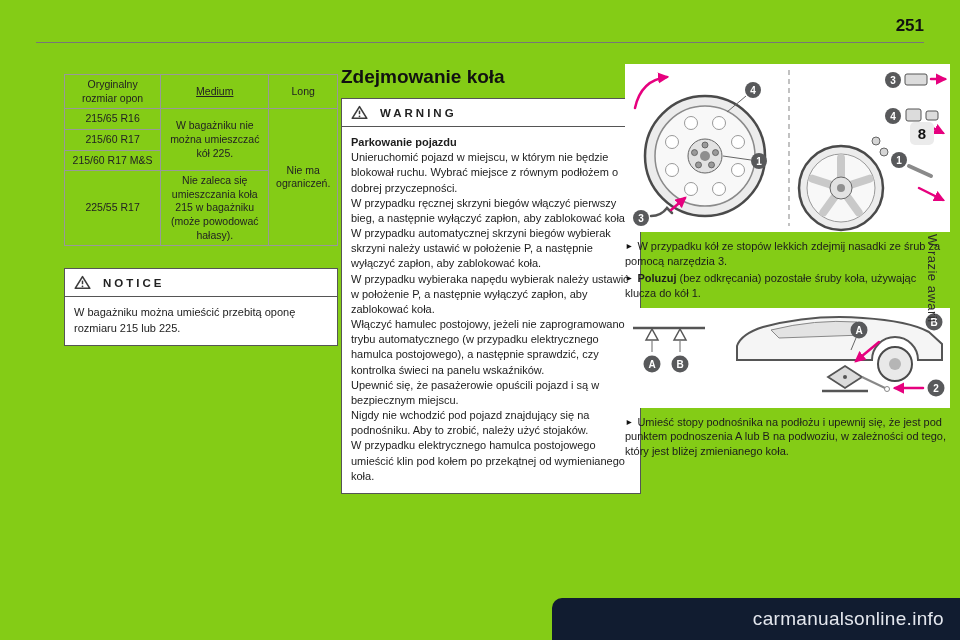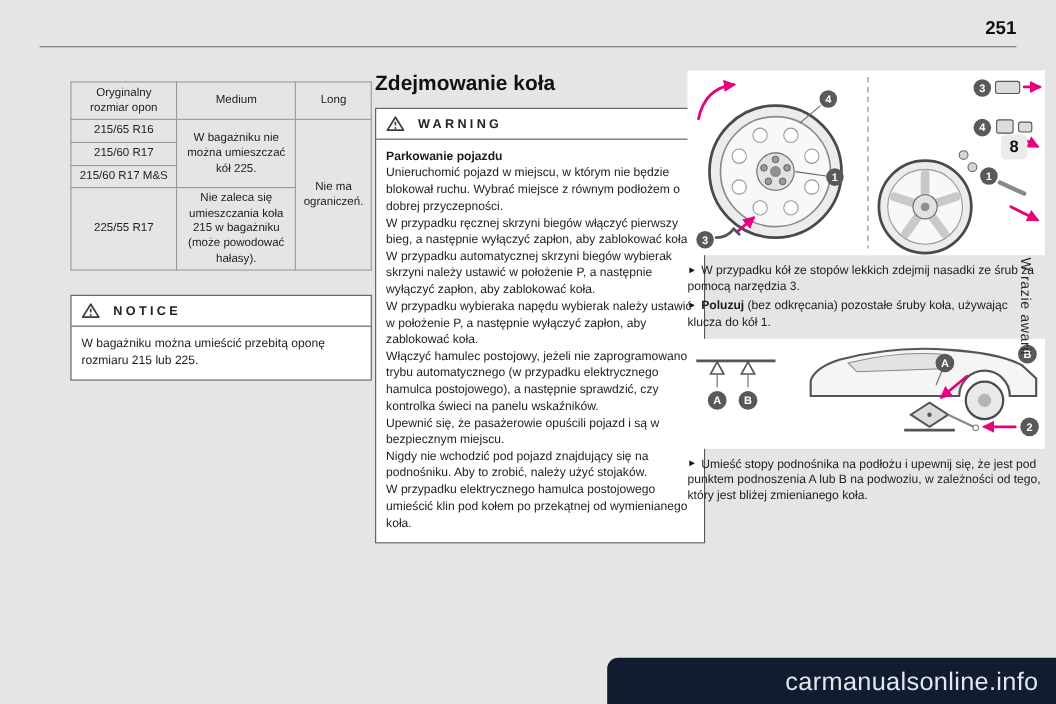--- a/index.html
+++ b/index.html
@@ -1,29 +1,29 @@
 <!DOCTYPE html>
 <html style="--accent-pink: #e6007e; --callout-gray: #58595b; --watermark-bg: #111c30; --watermark-text: #e4e7ee;"><head>
 <meta charset="utf-8">
 <style>
   html,body { margin:0; padding:0; }
   body { width:960px; height:640px; background:#fff; font-family:"Liberation Sans", sans-serif; color:#1a1a1a; }
-  .page { position:relative; width:960px; height:640px; background:#e5e5e5; overflow:hidden; }
+  .page { position:relative; width:960px; height:640px; background:#84cc16; overflow:hidden; }
 
   .page-number { position:absolute; top:16px; right:36px; font-size:17px; font-weight:bold; color:#111; }
   .top-rule { position:absolute; top:42px; left:36px; width:888px; border-top:1.5px solid #777; }
 
   .col-left  { position:absolute; left:64px;  top:74px; width:274px; }
   .col-mid   { position:absolute; left:341px; top:66px; width:300px; }
   .col-right { position:absolute; left:625px; top:64px; width:325px; }
 
   table.tires { border-collapse:collapse; width:100%; font-size:10.5px; color:#222; }
   .tires th, .tires td { border:1px solid #999; padding:3px 4px; text-align:center; vertical-align:middle; line-height:1.3; font-weight:normal; }
   .tires .c-size { width:90px; }
-  .tires .c-med  { width:102px; }
+  .tires .c-med  { width:102px;text-decoration:underline; }
   .tires .c-long { width:60px; }
 
   .box { border:1px solid #555; background:#fff; }
   .box-header { display:flex; align-items:center; gap:12px; padding:6px 9px; border-bottom:1px solid #555; font-weight:bold; font-size:11.5px; letter-spacing:3px; color:#222; }
   .box-body { padding:8px 9px 9px 9px; font-size:11px; line-height:1.38; color:#1c1c1c; }
   .box-body p { margin:0; }
   .notice-box { margin-top:22px; }
 
   .page-title { font-size:19px; font-weight:bold; margin:0 0 10px 0; color:#111; }
   .w-sub { font-weight:bold; }
@@ -40,21 +40,21 @@
   .pink-fill { fill:var(--accent-pink,#e6007e); }
   .callout-bg { fill:var(--callout-gray,#58595b); }
   .callout-txt { fill:#fff; font-family:"Liberation Sans",sans-serif; font-size:10px; font-weight:bold; text-anchor:middle; }
   .leader { stroke:#666; stroke-width:1; }
   .tool-stroke { fill:none; stroke:#555; stroke-width:2.5; stroke-linecap:round; }
 
   .chapter-tab { position:absolute; top:122px; right:26px; background:#ebebeb; border-radius:5px; padding:3px 8px; font-weight:bold; font-size:15px; color:#111; }
   .side-text { position:absolute; top:234px; right:20px; writing-mode:vertical-rl; font-size:13px; color:#2a2a2a; letter-spacing:0.5px; }
 
   .watermark { position:absolute; right:0; bottom:0; width:408px; height:42px; background:var(--watermark-bg,#111c30); border-top-left-radius:10px; display:flex; align-items:center; justify-content:flex-end; padding-right:16px; box-sizing:border-box; }
-  .watermark span { color:var(--watermark-text,#e4e7ee); font-size:23px; letter-spacing:0.3px; }
+  .watermark span { color:var(--watermark-text,#e4e7ee); font-size:19px; letter-spacing:0.3px; }
 
   .tri-icon { flex:0 0 auto; }
 </style>
 </head>
 <body>
 
 <div class="page">
 
   <div class="page-number">251</div>
   <div class="top-rule"></div>

